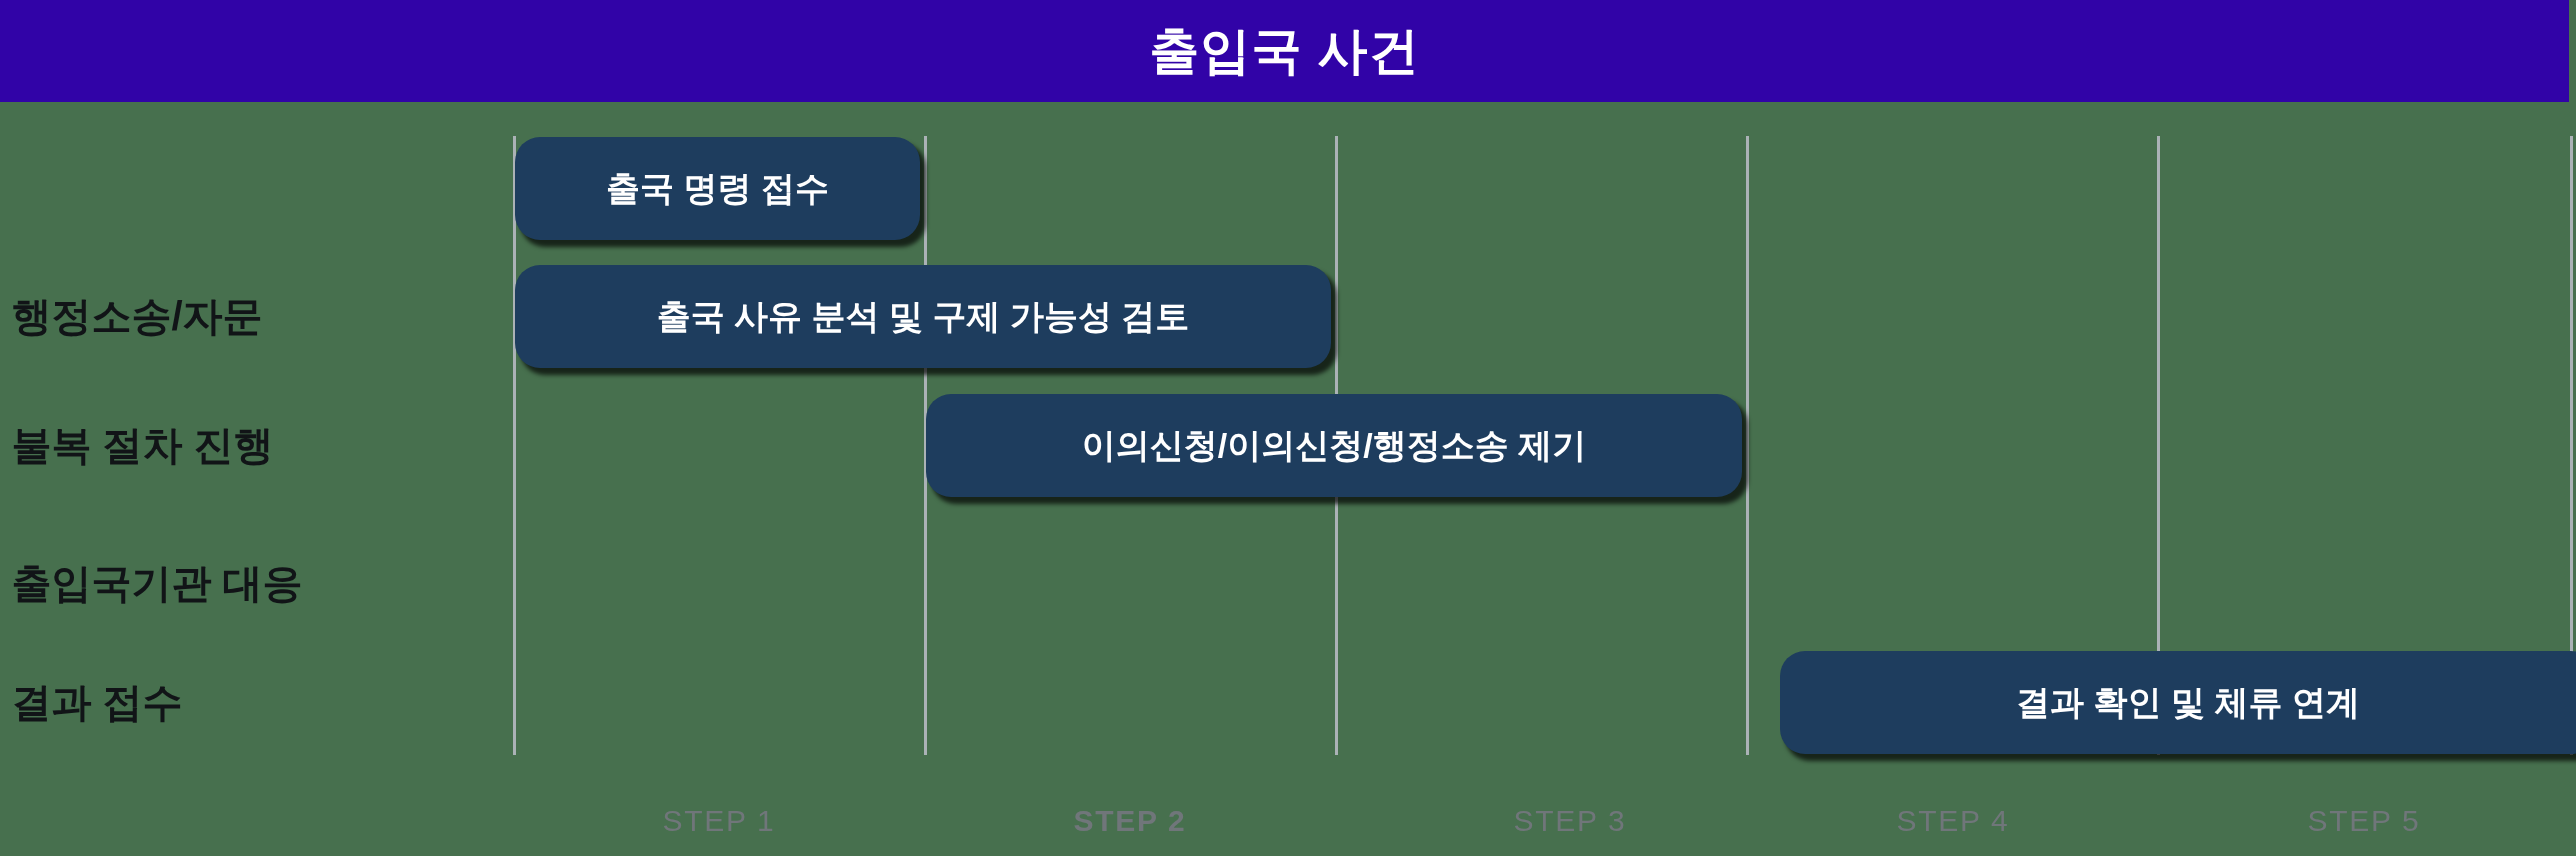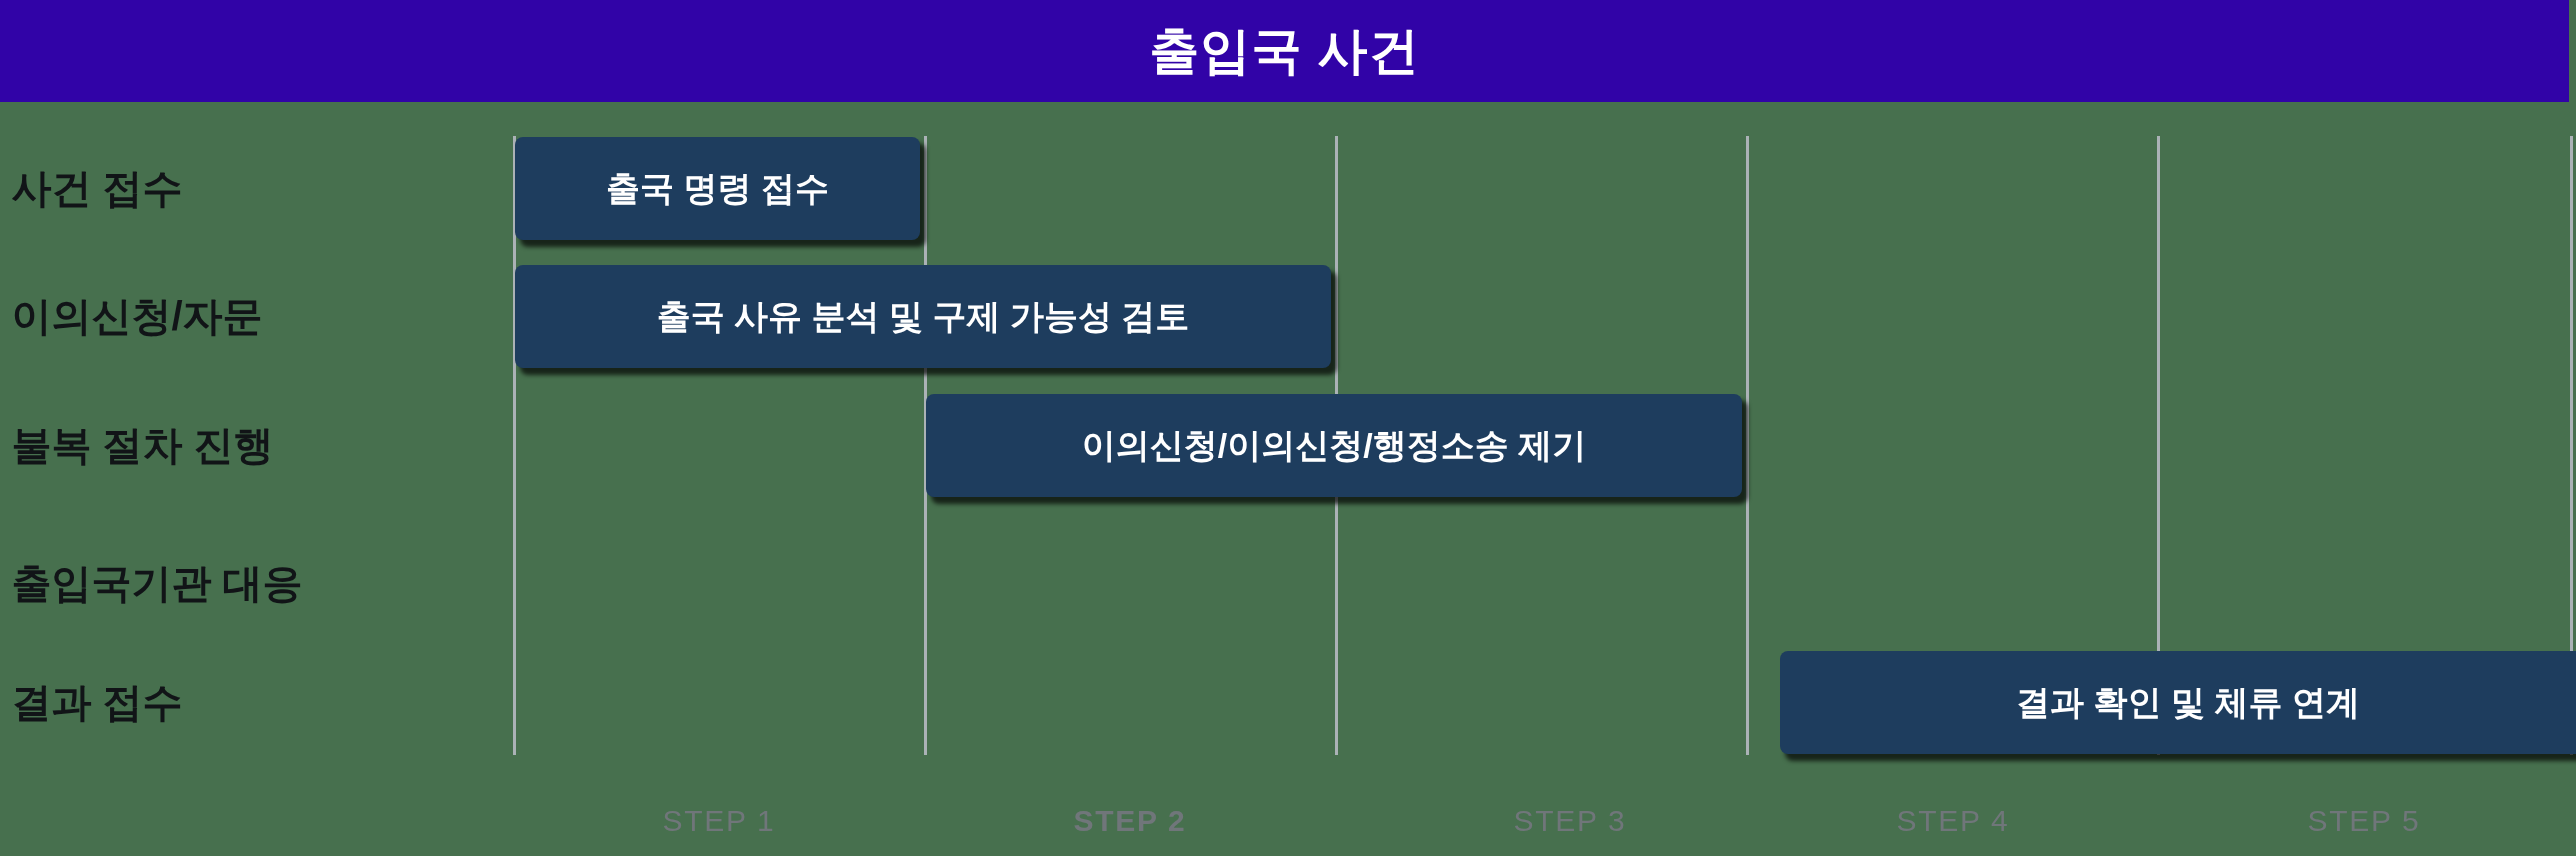--- a/index.html
+++ b/index.html
@@ -56,21 +56,21 @@
     line-height: 103px;
     color: #111417;
     font-size: 40px;
     font-weight: 800;
     white-space: nowrap;
   }
   .bar {
     position: absolute;
     height: 103px;
     background: #1E3D5E;
-    border-radius: 8px;
+    border-radius: 25px;
     box-shadow: 5.7px 6.9px 4.6px rgba(0, 0, 0, 0.68);
     display: flex;
     align-items: center;
     justify-content: center;
   }
   .bar span {
     color: #FFFFFF;
     font-size: 34px;
     font-weight: 800;
     white-space: nowrap;
@@ -97,22 +97,21 @@
     <h1>출입국 사건</h1>
   </header>
 
   <div class="gridline" style="left: 513px;"></div>
   <div class="gridline" style="left: 924px;"></div>
   <div class="gridline" style="left: 1335px;"></div>
   <div class="gridline" style="left: 1746px;"></div>
   <div class="gridline" style="left: 2157px;"></div>
   <div class="gridline" style="left: 2570px;"></div>
 
-  <div class="row-label" style="top: 137px;">사건 접수</div>
-  <div class="row-label" style="top: 265px;">이의신청/자문</div>
+  <div class="row-label" style="top: 265px;">행정소송/자문</div>
   <div class="row-label" style="top: 394px;">불복 절차 진행</div>
   <div class="row-label" style="top: 532px;">출입국기관 대응</div>
   <div class="row-label" style="top: 651px;">결과 접수</div>
 
   <div class="bar" style="left: 515px; width: 405px; top: 137px;">
     <span>출국 명령 접수</span>
   </div>
   <div class="bar" style="left: 515px; width: 816px; top: 265px;">
     <span>출국 사유 분석 및 구제 가능성 검토</span>
   </div>

